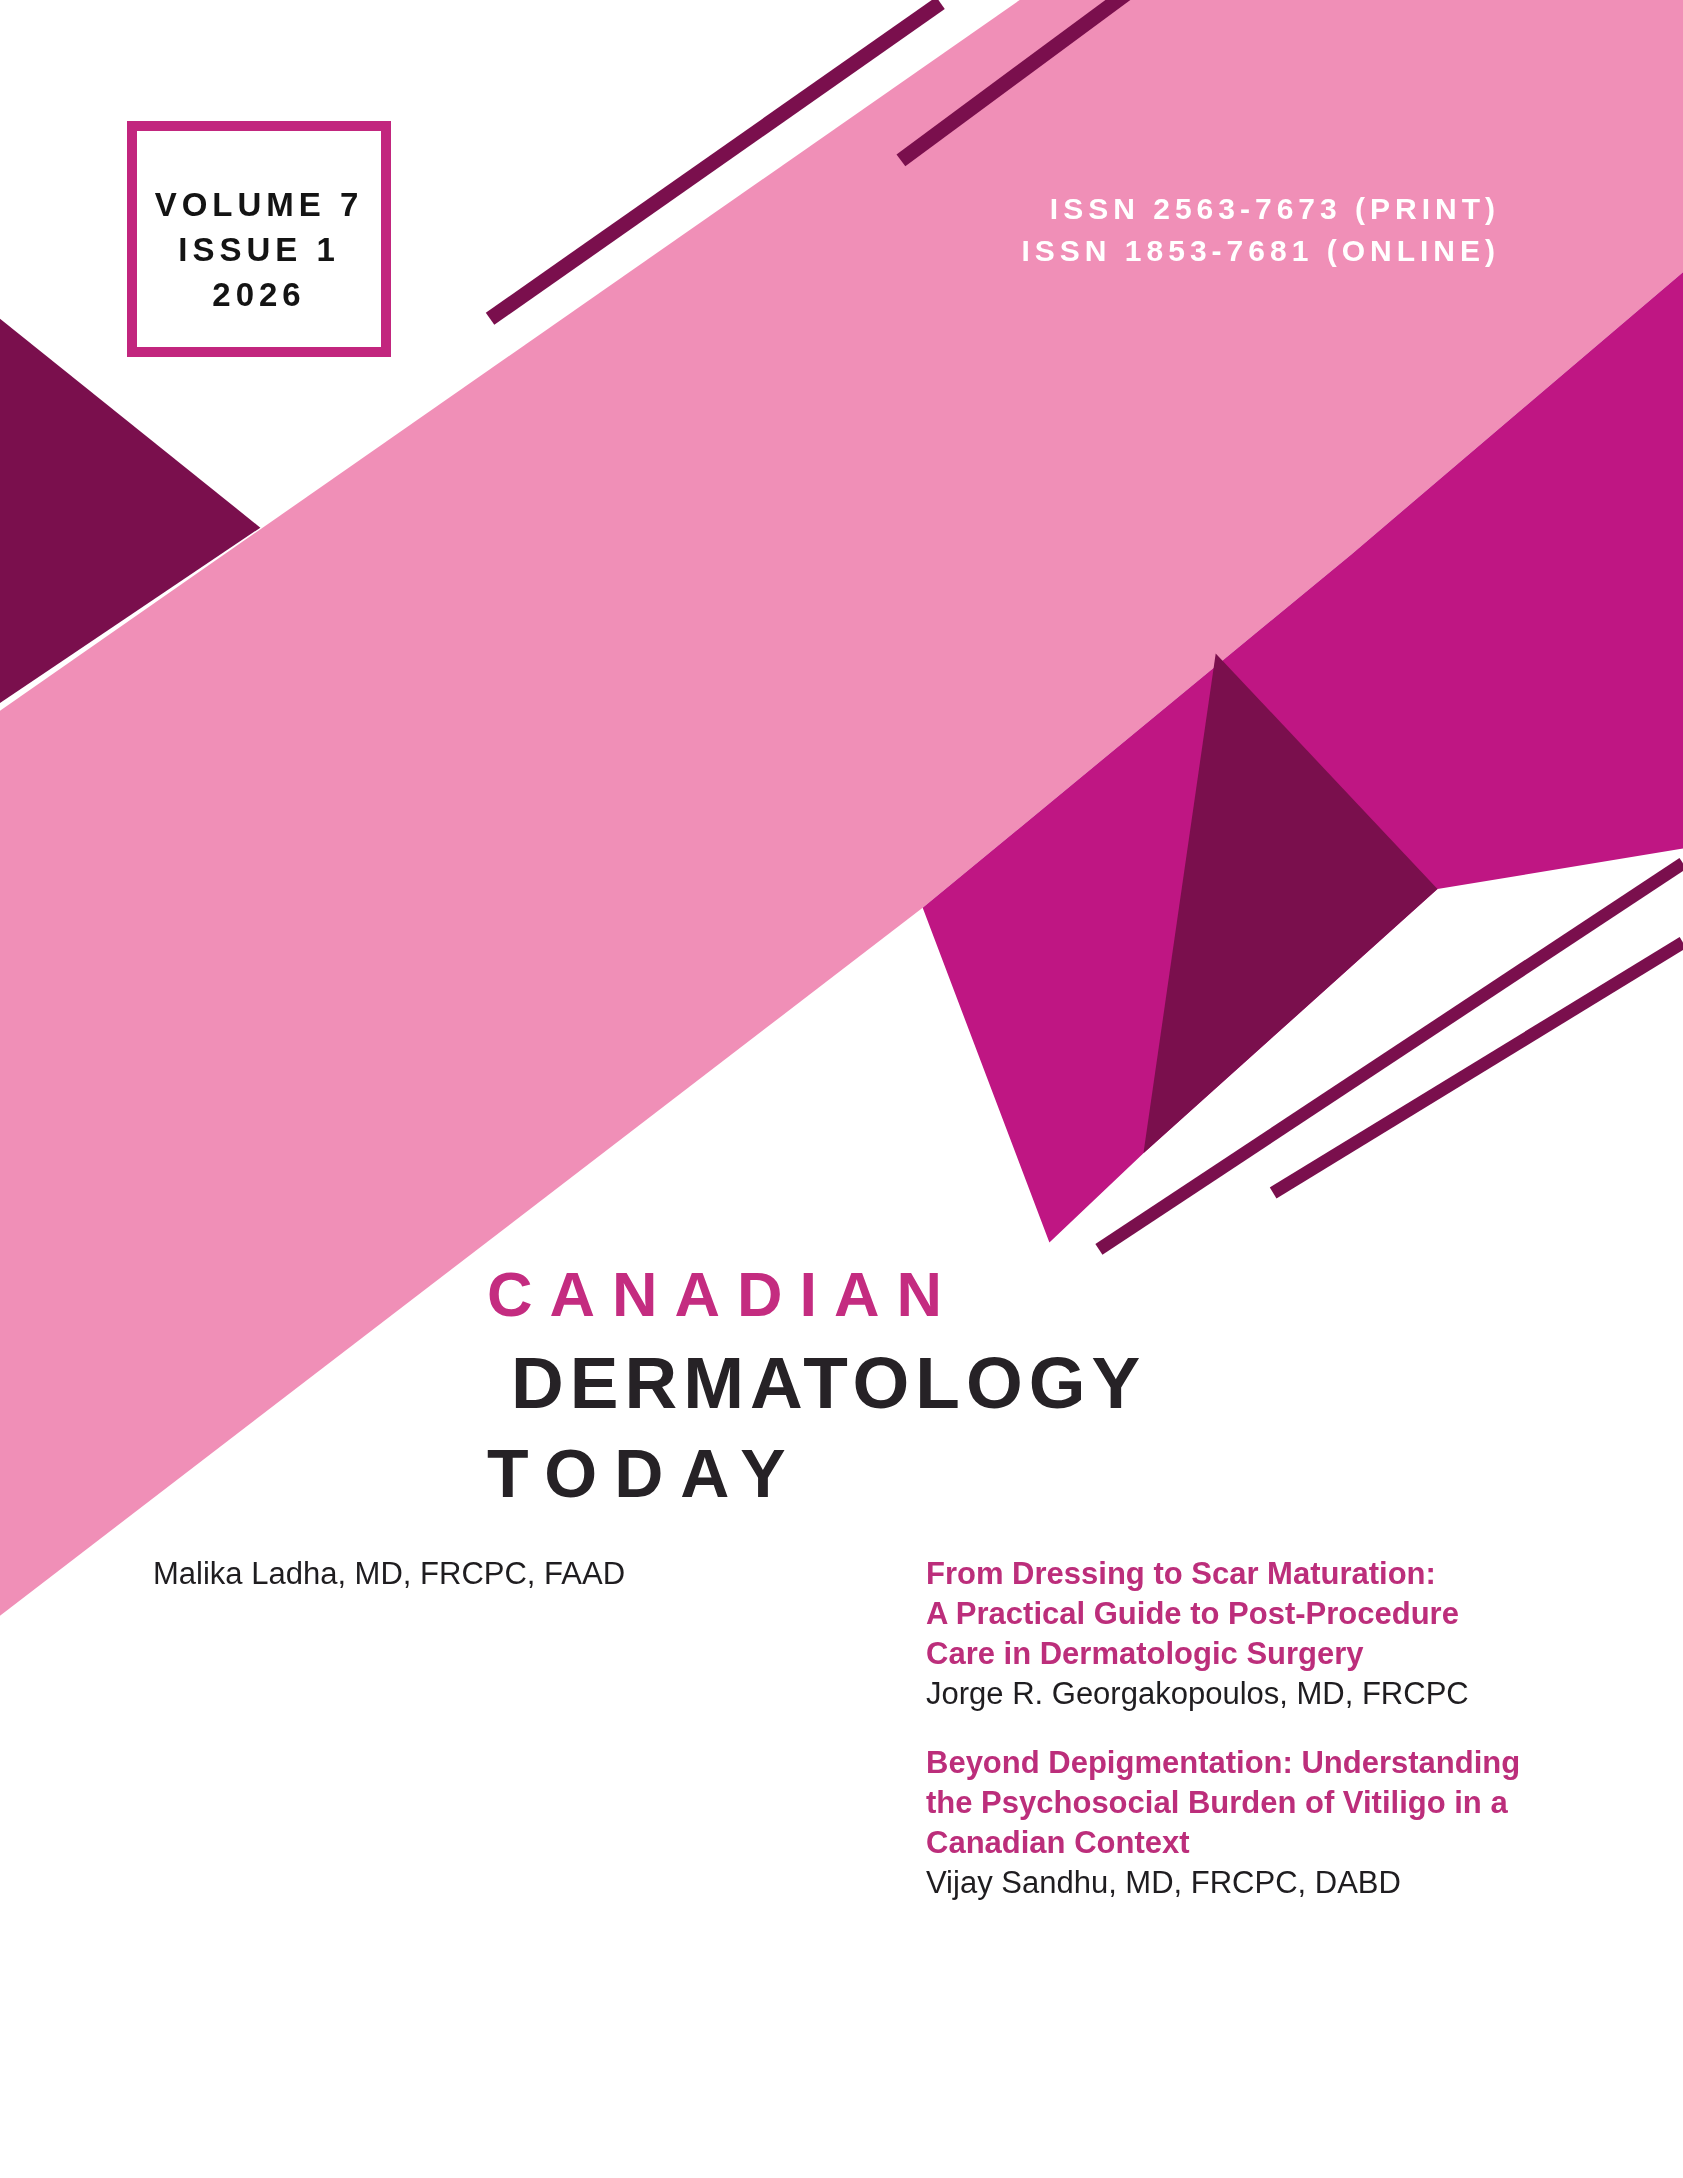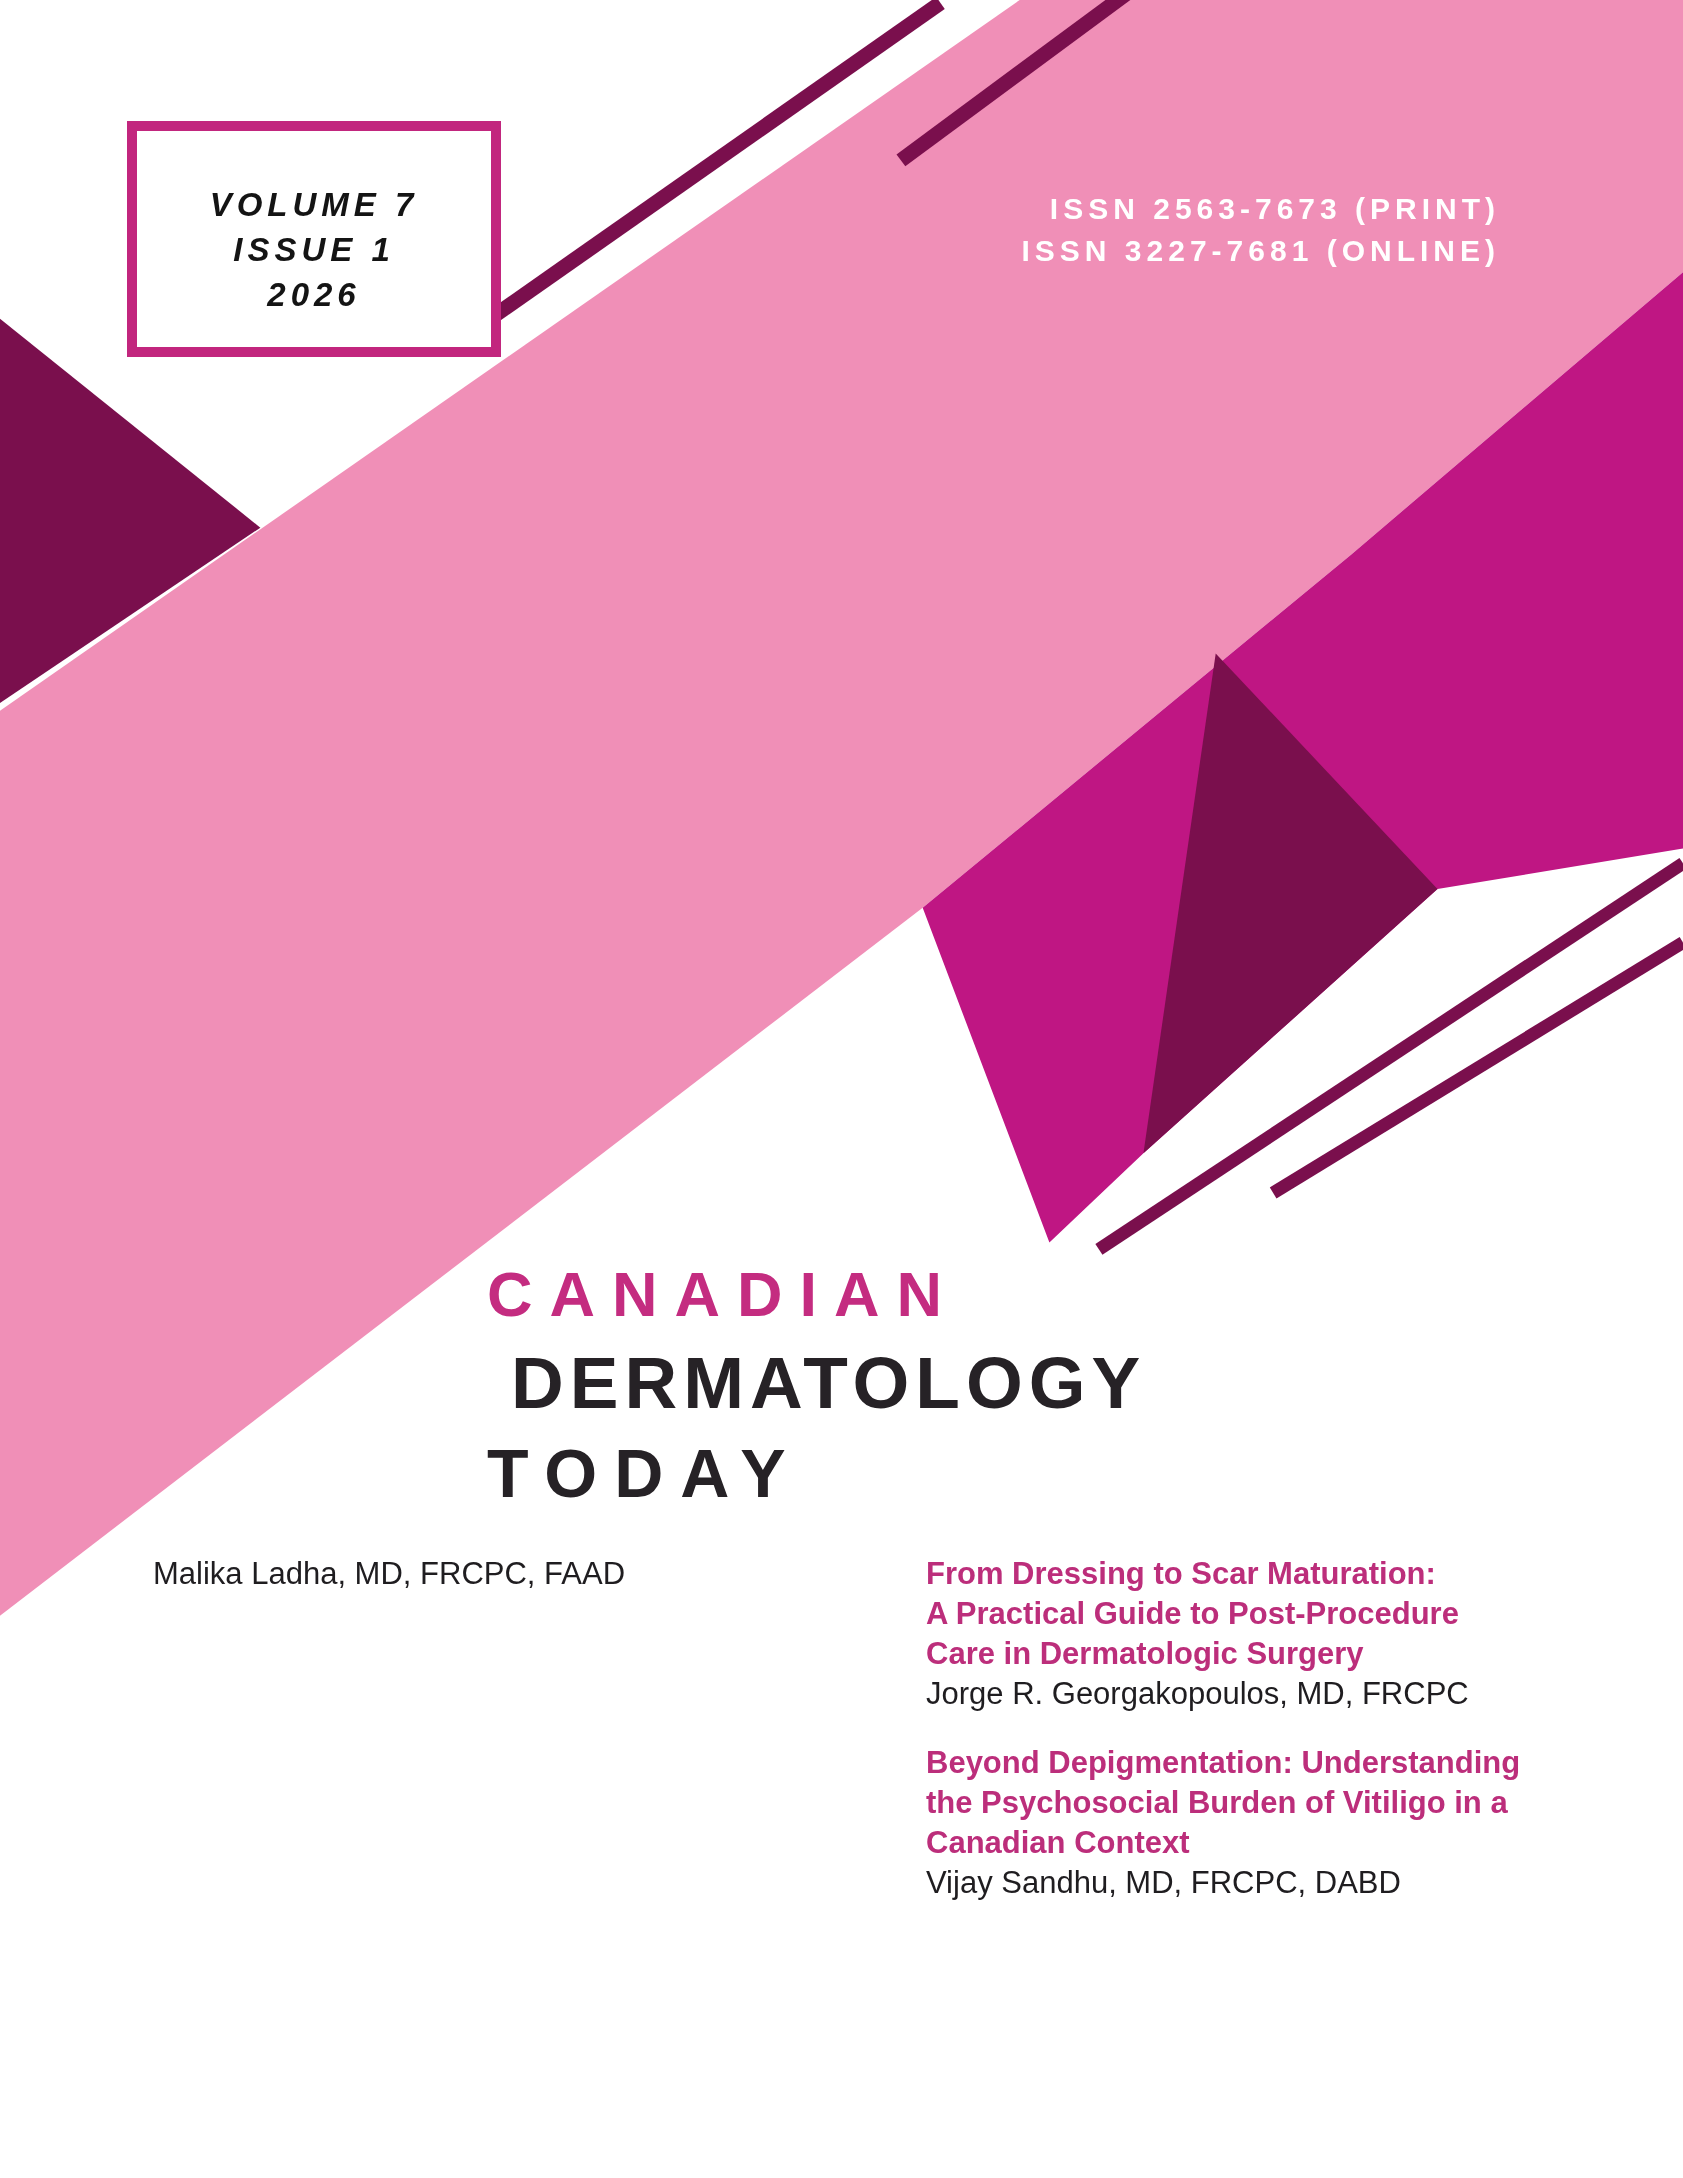--- a/index.html
+++ b/index.html
@@ -20,28 +20,27 @@
     inset: 0;
     width: 1683px;
     height: 2178px;
     display: block;
   }
   
   .volume-box {
     position: absolute;
     left: 127px;
     top: 121px;
-    width: 374px;
+    width: 264px;
     height: 236px;
     border: 10px solid #c2267e;
     box-sizing: border-box;
     background: #ffffff;
     text-align: center;
     padding-top: 51px;
-    font-style: italic;
   }
   .volume-box .vline {
     font-size: 33px;
     font-weight: bold;
     letter-spacing: 5px;
     line-height: 45px;
     color: #141414;
     white-space: nowrap;
   }
   
@@ -133,21 +132,21 @@
   </svg>
 
   <div class="volume-box">
     <div class="vline">VOLUME 7</div>
     <div class="vline">ISSUE 1</div>
     <div class="vline">2026</div>
   </div>
 
   <div class="issn-block">
     <div>ISSN 2563-7673 (PRINT)</div>
-    <div>ISSN 3227-7681 (ONLINE)</div>
+    <div>ISSN 1853-7681 (ONLINE)</div>
   </div>
 
   <div class="journal-title">
     <div class="title-line l1">CANADIAN</div>
     <div class="title-line l2">DERMATOLOGY</div>
     <div class="title-line l3">TODAY</div>
   </div>
 
   <div class="toc-col left">
     <div class="article">

